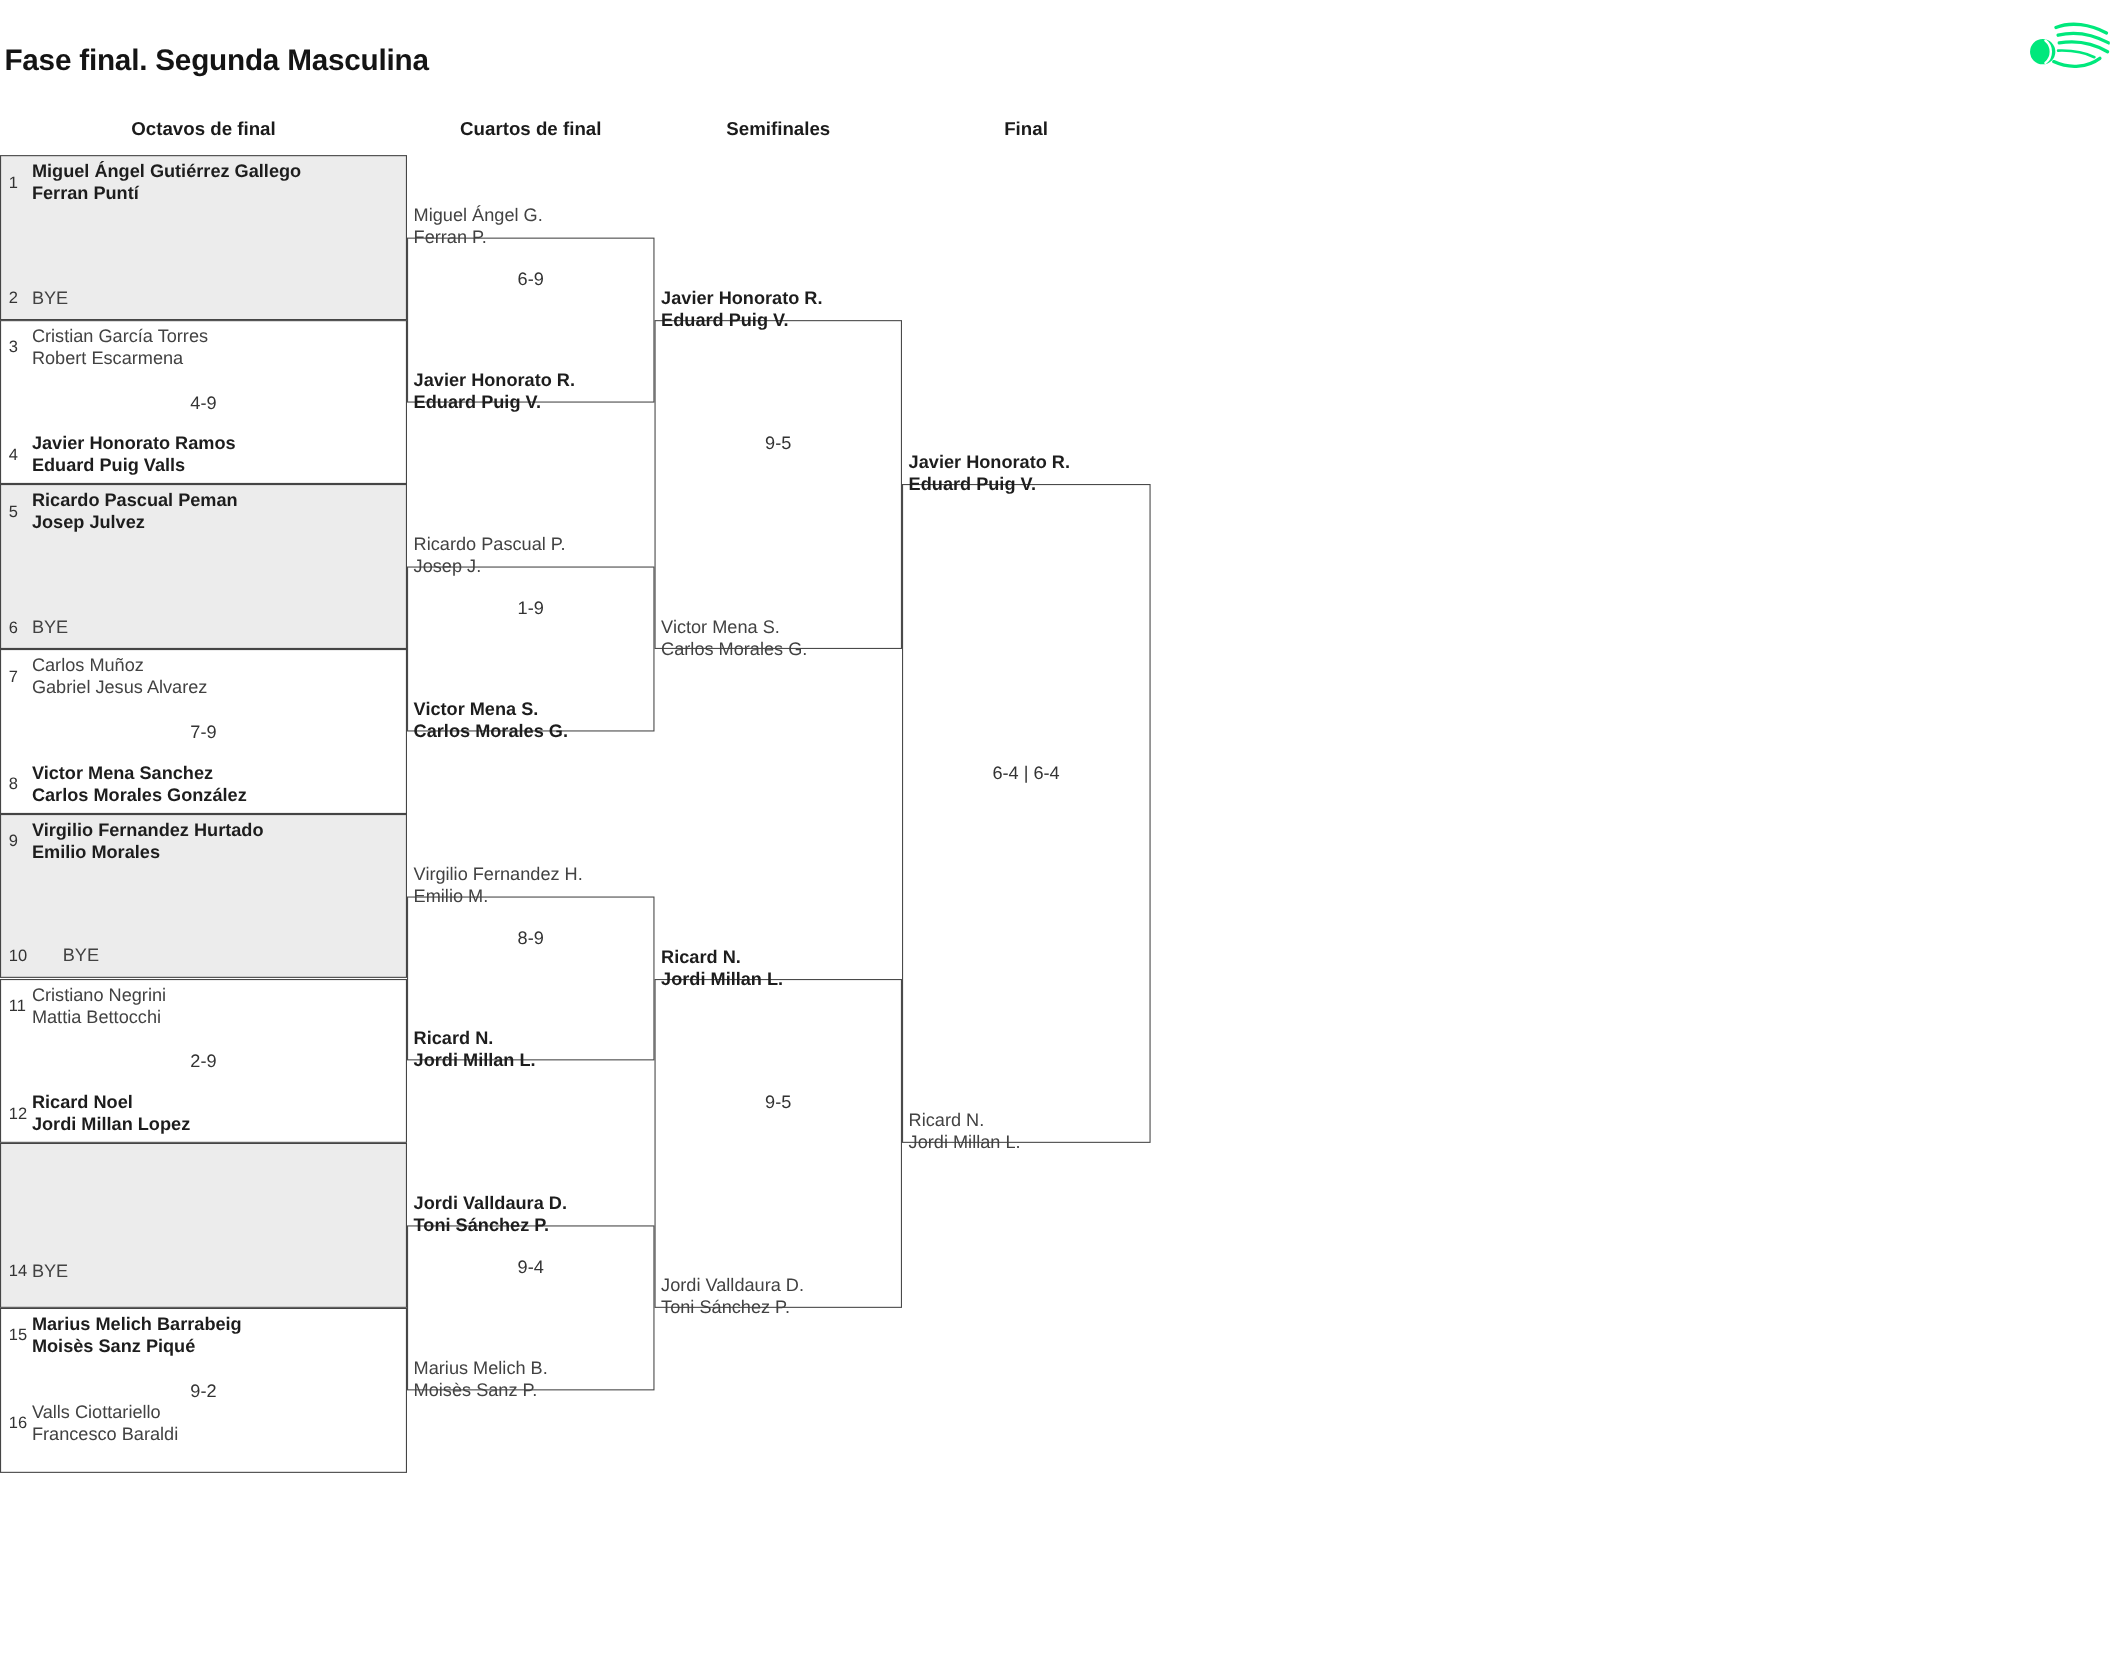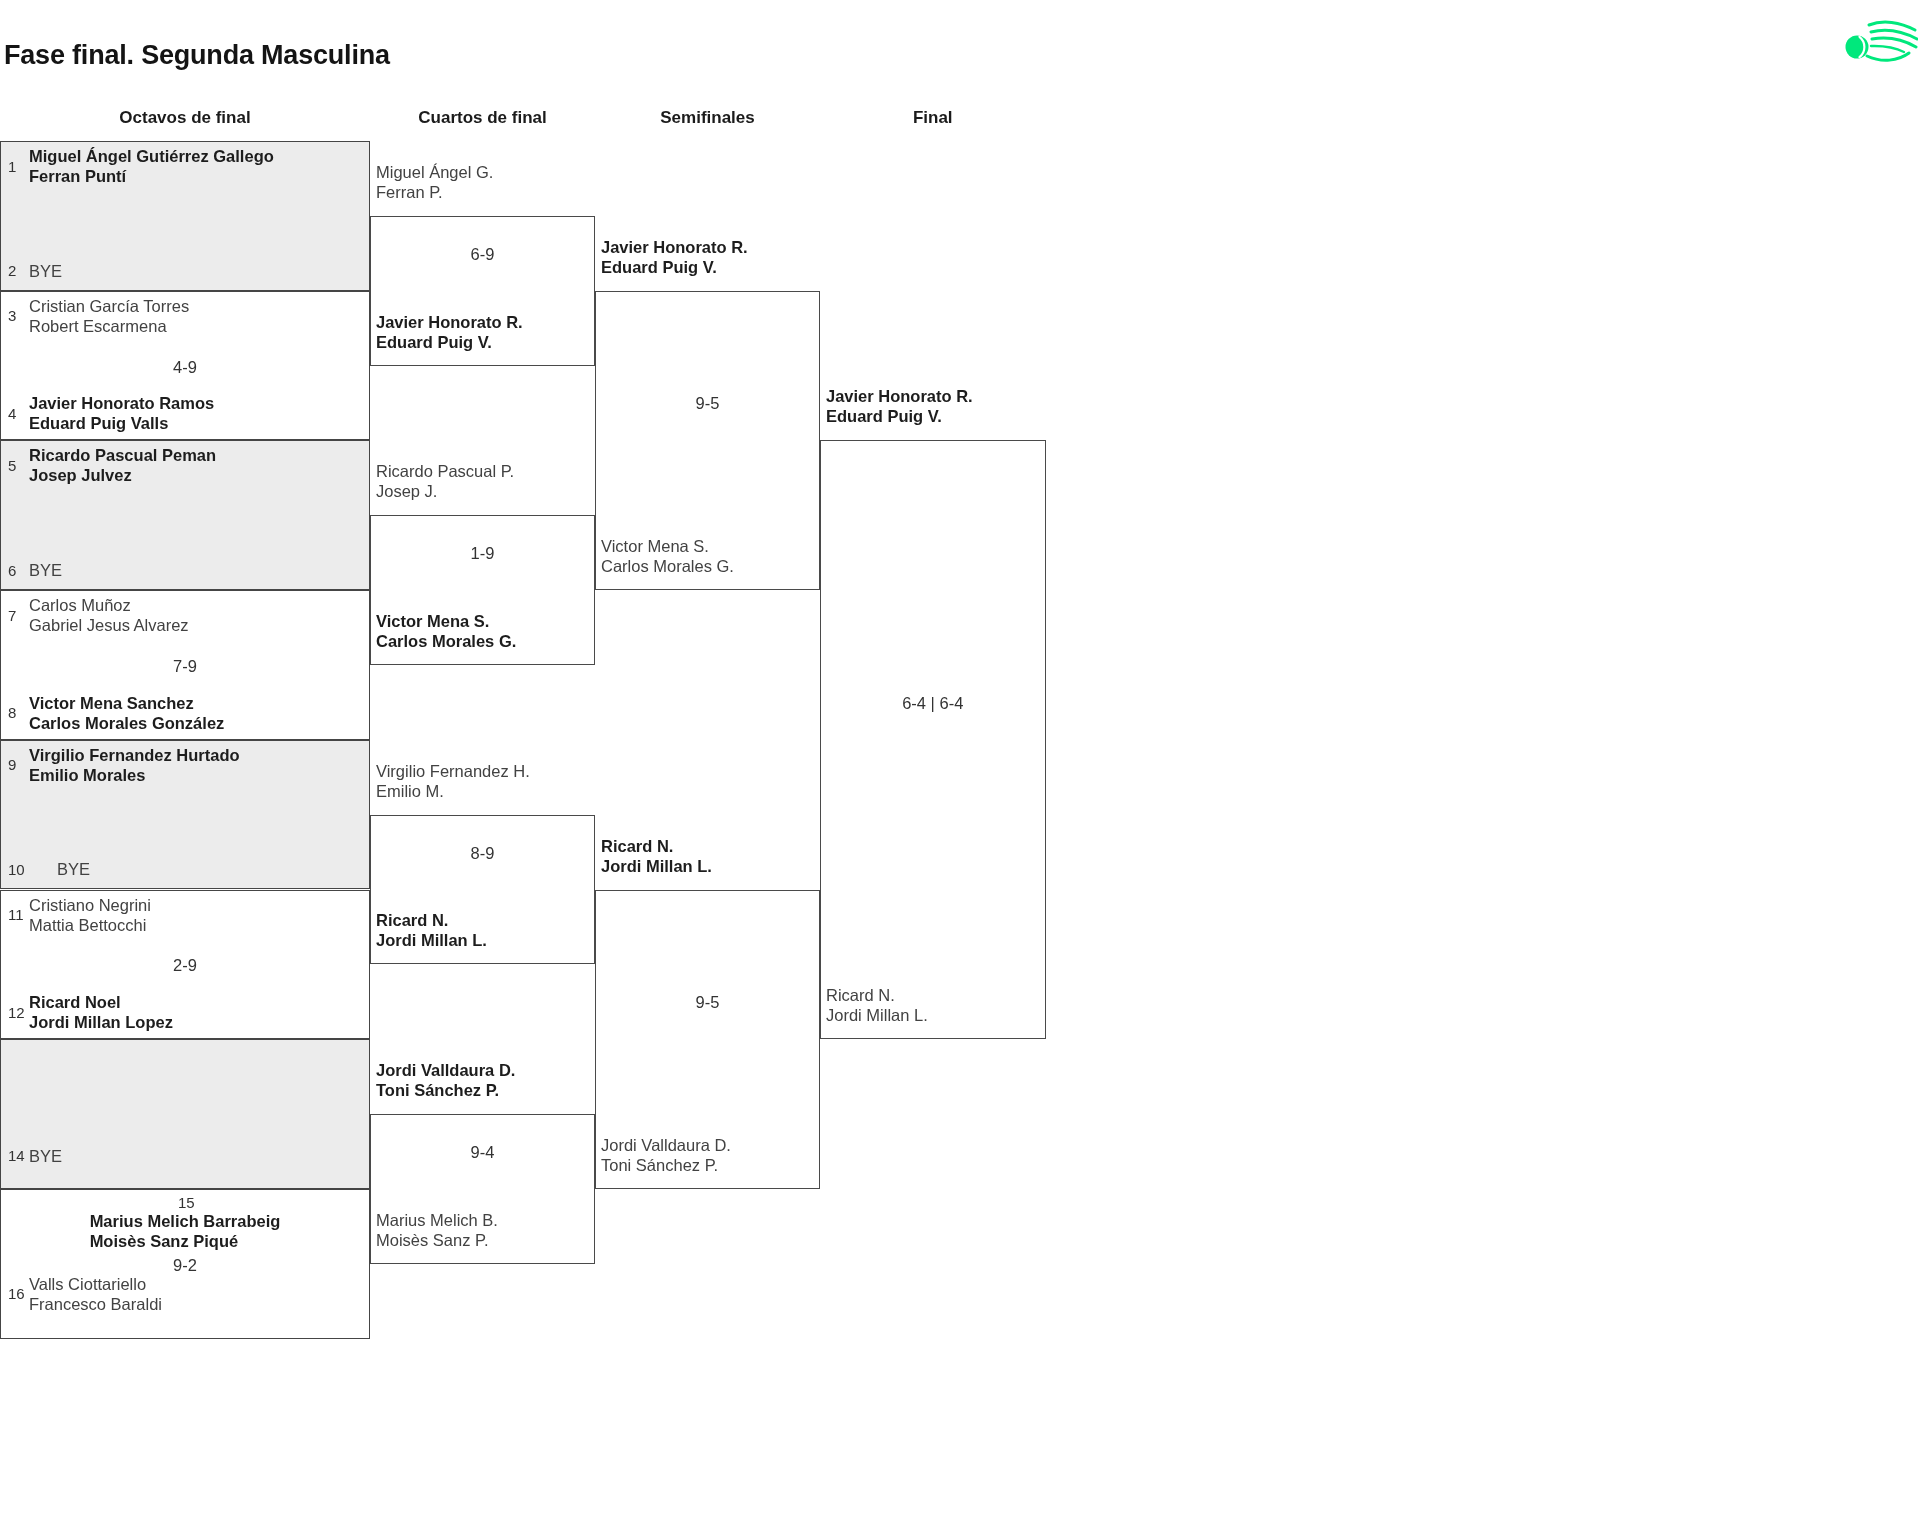--- a/index.html
+++ b/index.html
@@ -9,21 +9,21 @@
   .round-header{position:absolute;top:108px;font-size:17px;font-weight:700;color:#1b1b1b;text-align:center;}
   .match{position:absolute;left:0;width:370px;border:1px solid #454545;box-sizing:border-box;background:#fff;}
   .match.bye{background:#ececec;}
   .slot{position:absolute;left:0;right:0;display:flex;align-items:center;}
   .slot .seed{width:21px;padding-left:7px;font-size:15px;color:#333;flex:0 0 auto;}
   .slot .names{flex:1;}
   .name-line{font-size:16.5px;line-height:20px;color:#424242;font-weight:400;white-space:nowrap;}
   .winner .name-line{color:#1d1d1d;font-weight:700;}
   .score{position:absolute;height:20px;line-height:20px;font-size:16.5px;color:#333;text-align:center;}
   .round-box{position:absolute;border:1px solid #4a4a4a;box-sizing:border-box;background:transparent;}
-  .adv-label{position:absolute;}
+  .adv-label{position:absolute;margin-top:24px;}
   #logo{position:absolute;left:1838px;top:16px;}
 </style>
 </head>
 <body>
 
 <div id="page">
 
   <div class="title-line" style="top:40px">Fase final. Segunda Masculina</div>
 
   <svg id="logo" width="80" height="52" viewBox="0 0 80 52">
@@ -139,21 +139,21 @@
       </div>
       <div class="match bye" style="top: 1039.2px; height: 149.7px;">
         <div class="slot" style="bottom: 22px;">
           <span class="seed">14</span>
           <div class="names">
             <div class="name-line">BYE</div>
           </div>
         </div>
       </div>
       <div class="match" style="top: 1188.9px; height: 149.7px;">
-        <div class="slot winner" style="top: 4px; flex-direction: column;">
+        <div class="slot winner" style="top: 4px;">
           <span class="seed">15</span>
           <div class="names">
             <div class="name-line">Marius Melich Barrabeig</div>
             <div class="name-line">Moisès Sanz Piqué</div>
           </div>
         </div>
         <div class="score" style="top: 64.85px; left: 0px; width: 100%;">9-2</div>
         <div class="slot" style="bottom: 24px;">
           <span class="seed">16</span>
           <div class="names">

